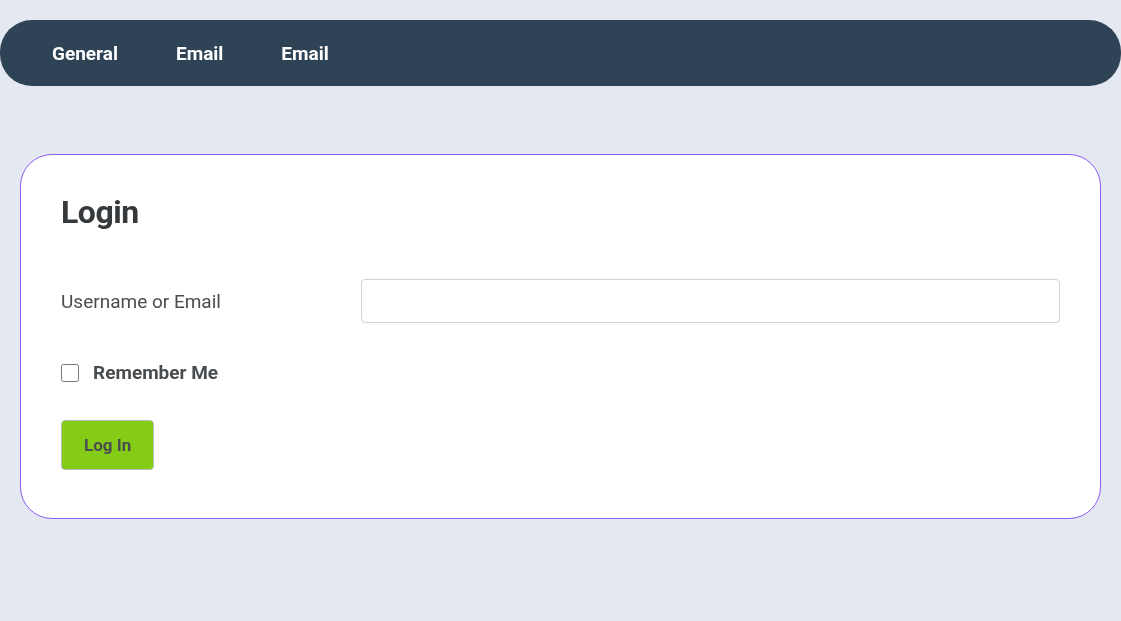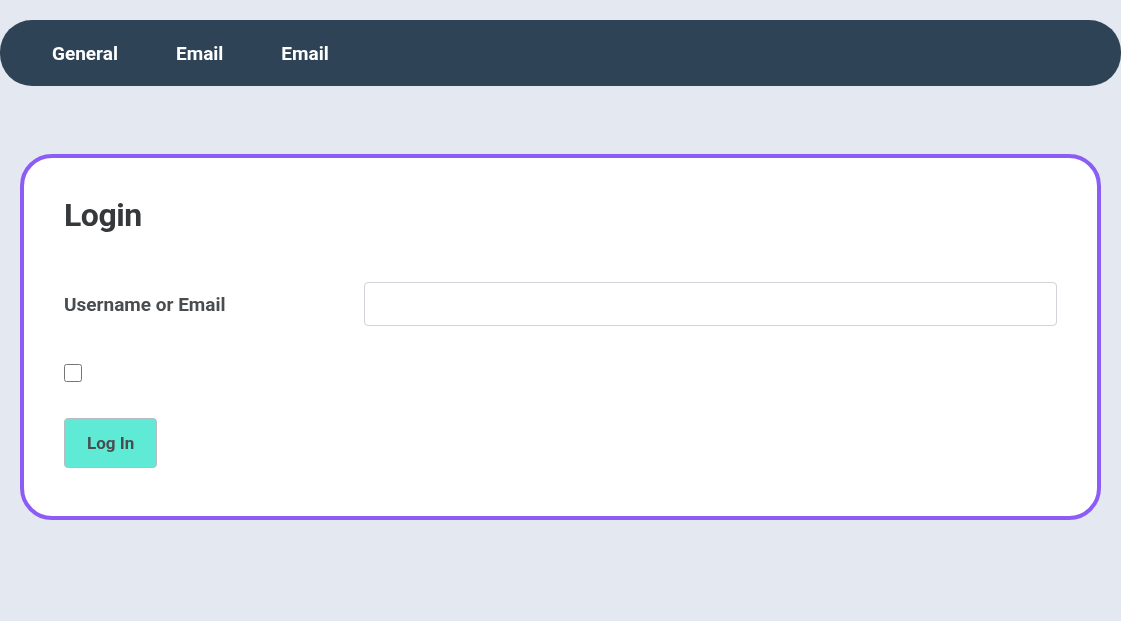--- a/index.html
+++ b/index.html
@@ -31,39 +31,39 @@
       text-decoration: none;
     }
     .navbar-item:first-child {
       padding-left: 52px;
     }
     .content-wrapper {
       padding: 68px 20px 20px 20px;
     }
     .login-card {
       background-color: #ffffff;
-      border: 4px solid #8b5cf6;
+      border: 1px solid #8b5cf6;
       padding: 38px 40px 48px 40px;
     }
     .login-title {
       font-size: 32px;
       font-weight: 700;
       color: #36393c;
       margin-bottom: 48px;
       letter-spacing: -0.5px;
     }
     .form-row {
       display: flex;
       align-items: center;
       margin-bottom: 26px;
     }
     .form-label {
       width: 300px;
       font-size: 19px;
-      font-weight: 700;
+      font-weight: 400;
       color: #4a4d50;
       flex-shrink: 0;
     }
     .form-input {
       flex: 1;
       height: 44px;
       border: 1px solid #d0d3d8;
       border-radius: 4px;
       padding: 0 12px;
       font-size: 16px;
@@ -80,21 +80,21 @@
       height: 18px;
       margin-right: 14px;
       cursor: pointer;
     }
     .remember-label {
       font-size: 19px;
       font-weight: 700;
       color: #4a4d50;
     }
     .login-button {
-      background-color: #5eead4;
+      background-color: #84cc16;
       border: 1px solid #b8bbc0;
       border-radius: 4px;
       padding: 14px 22px;
       font-size: 17px;
       font-weight: 700;
       color: #4a4d50;
       cursor: pointer;
       font-family: inherit;
     }
   </style>
@@ -112,17 +112,18 @@
     <h1 class="login-title">Login</h1>
 
     <div class="form-row">
       <label class="form-label">Username or Email</label>
       <input type="text" class="form-input" value="" style="">
     </div>
 
 
     <div class="remember-row">
       <input type="checkbox" class="remember-checkbox" style="">
+      <label class="remember-label">Remember Me</label>
     </div>
 
     <button class="login-button">Log In</button>
   </div>
 </div>
 
 </body></html>

